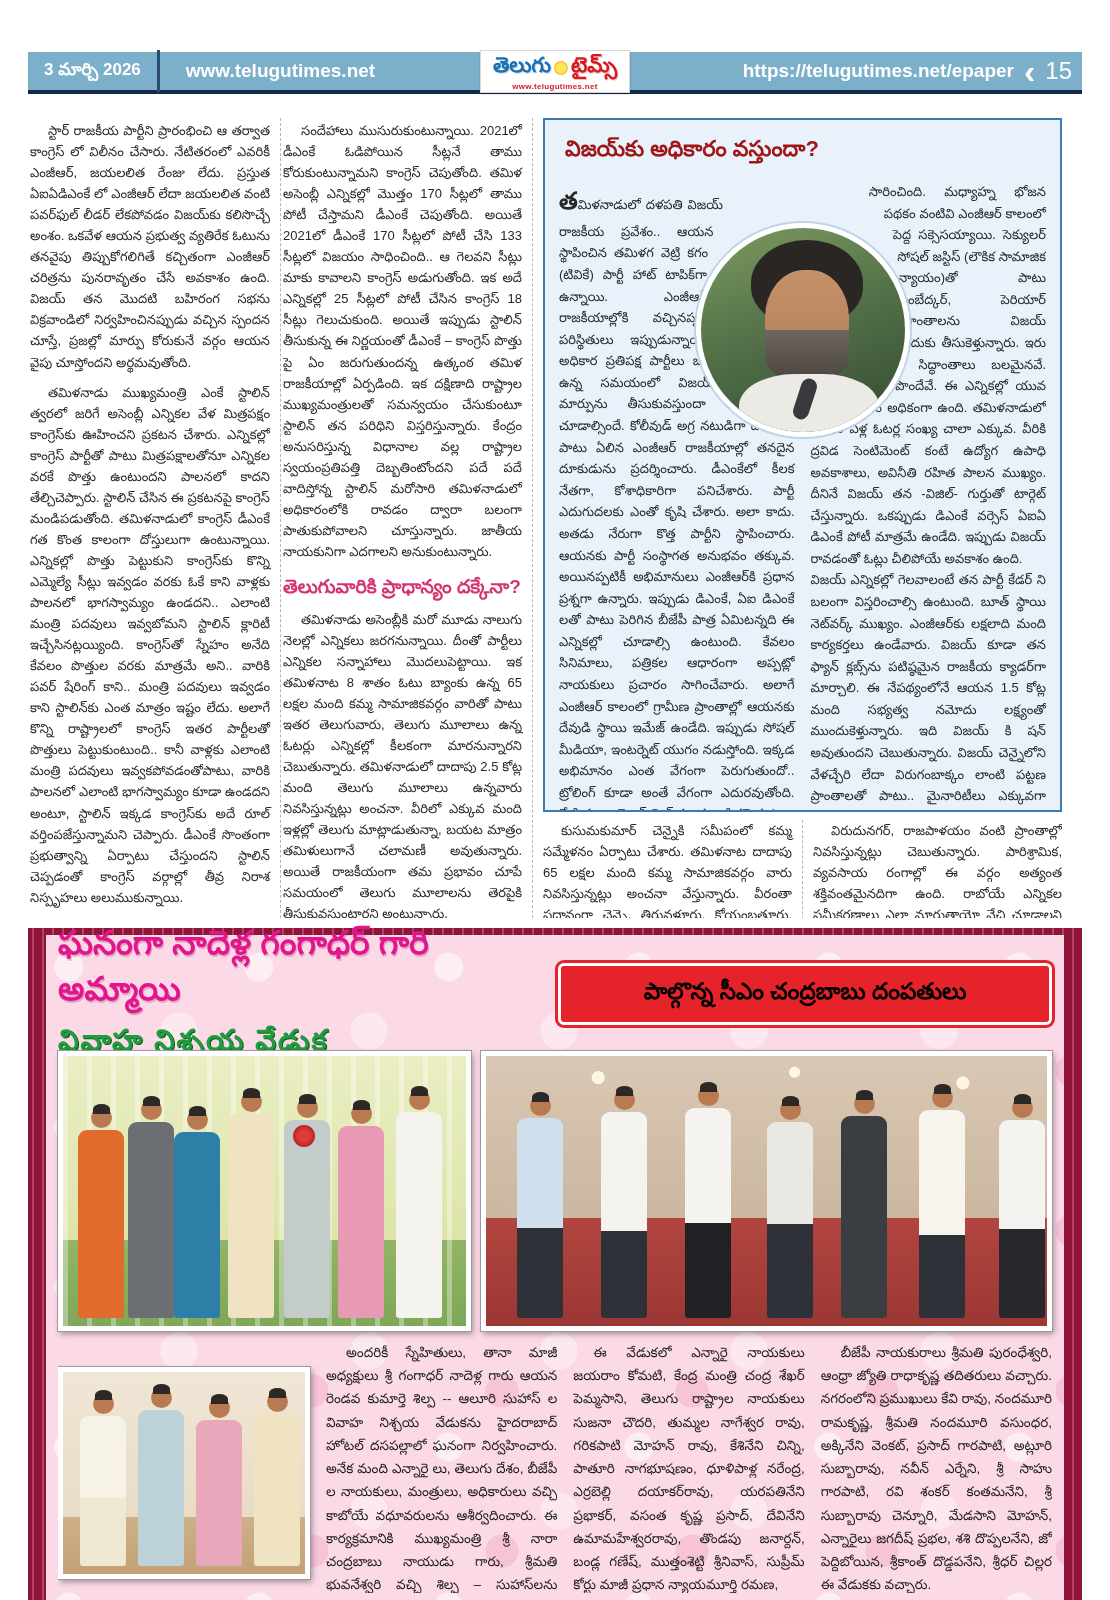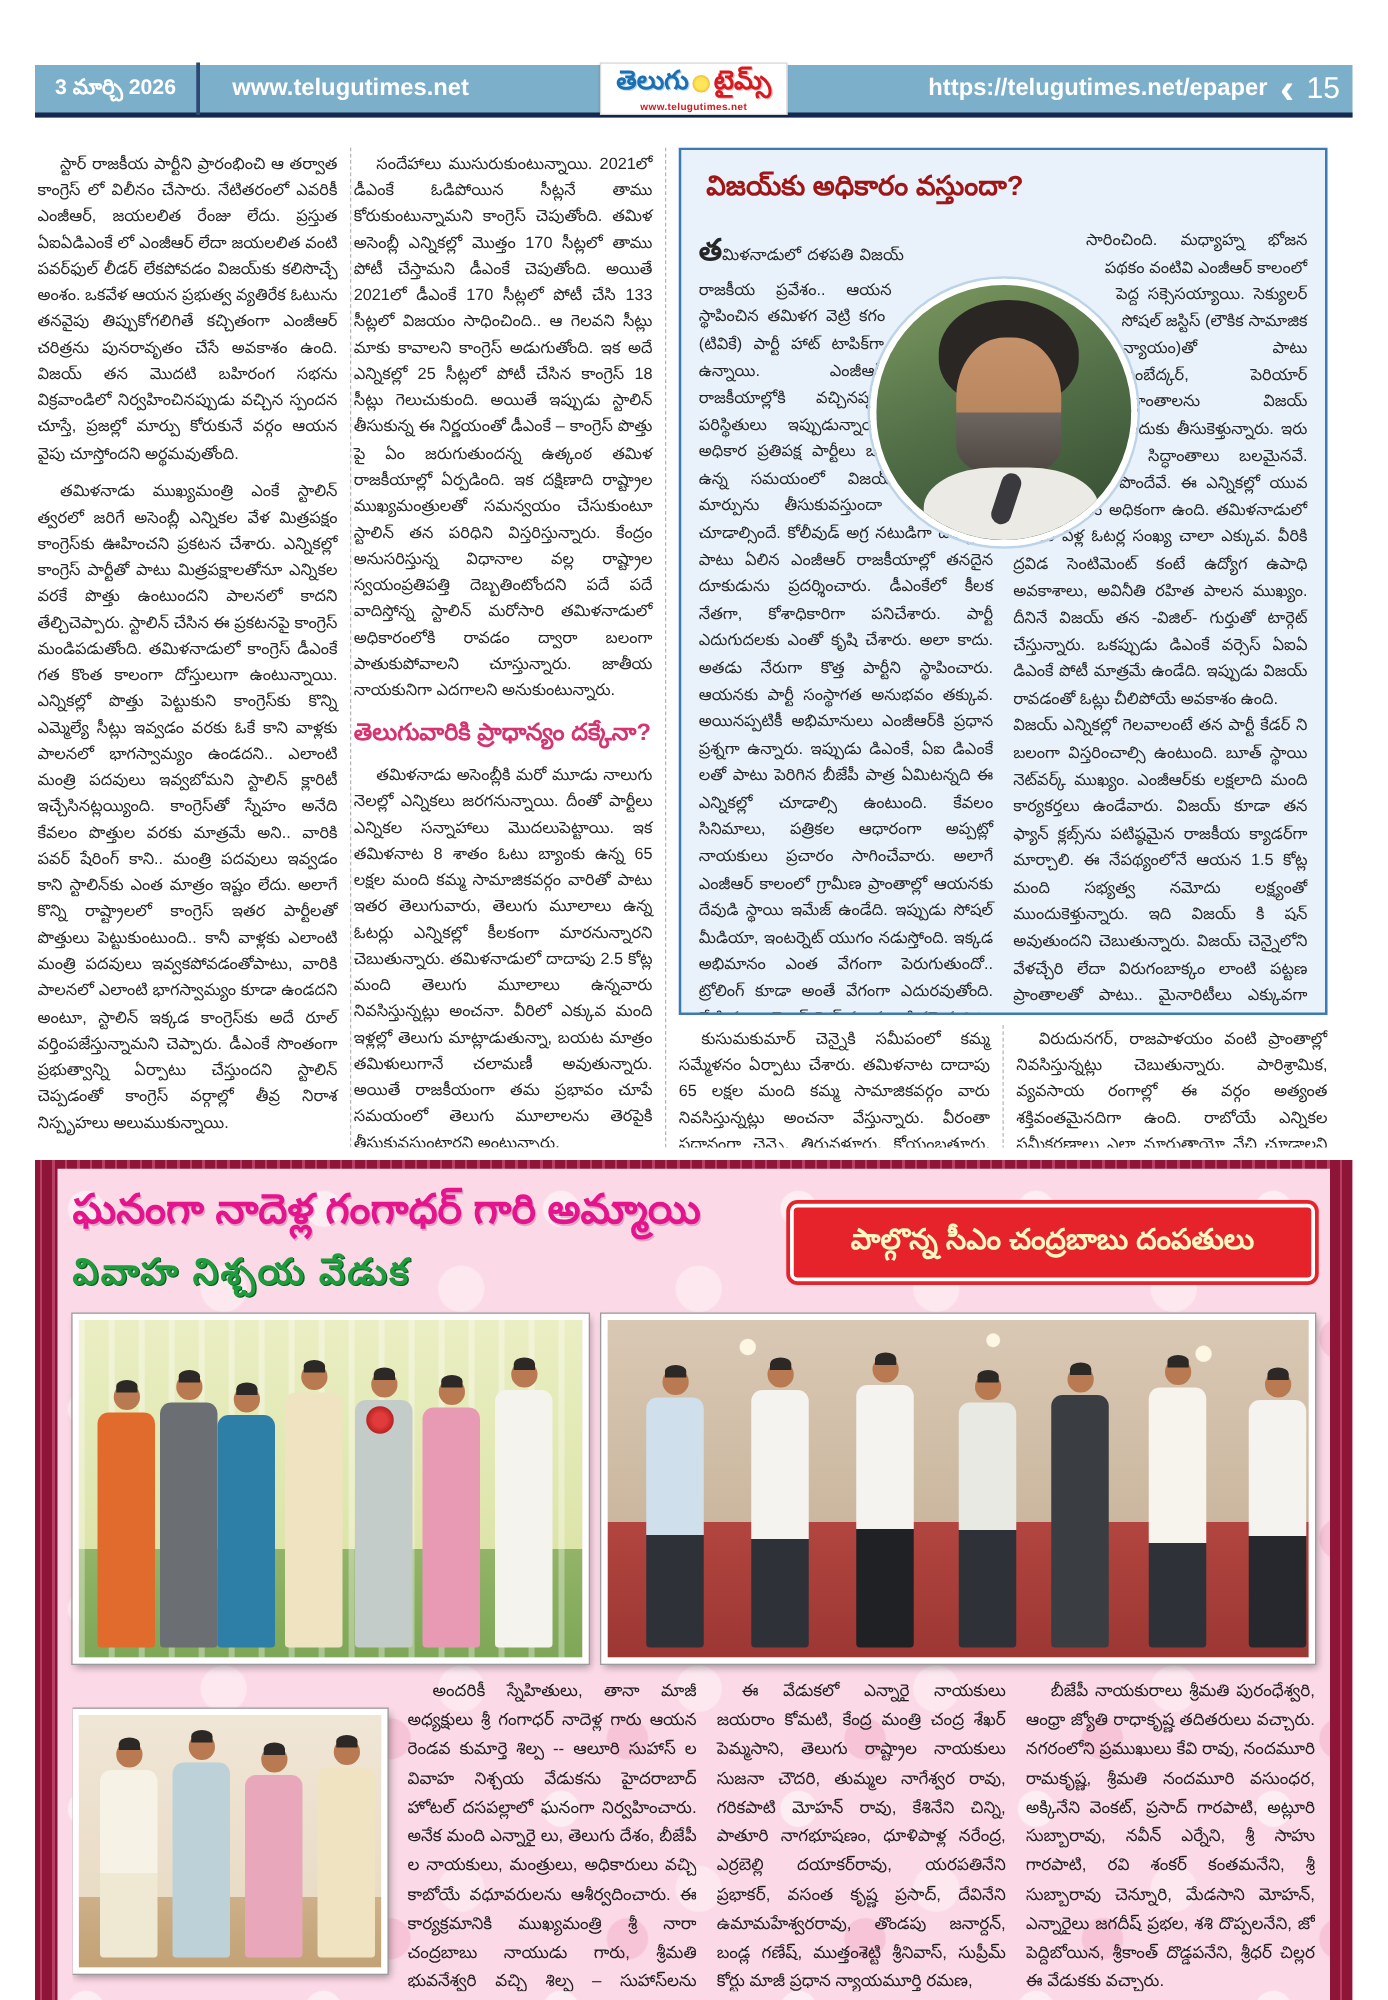--- a/index.html
+++ b/index.html
@@ -59,21 +59,21 @@
       padding:7px 18px 9px; }
   .wedding { background:#fbd9e6; background-image:
       radial-gradient(circle at 12% 20%, rgba(255,255,255,.55) 0 14px, transparent 15px),
       radial-gradient(circle at 70% 60%, rgba(255,255,255,.4) 0 18px, transparent 19px),
       radial-gradient(circle at 40% 85%, rgba(244,180,205,.6) 0 16px, transparent 17px);
       background-size:190px 160px; padding:8px 12px 12px; }
   .w-head { display:flex; align-items:center; gap:14px; height:102px; }
   .w-titles { flex:1; text-align:left; }
   .w-t1 { color:#e4148c; font-size:33px; font-weight:bold; text-shadow:1px 2px 0 rgba(140,20,90,.25); }
   .w-t2 { color:#1f9c3d; font-size:29px; font-weight:bold; letter-spacing:2px; margin-top:8px; text-shadow:1px 1px 0 #0d5c22; }
-  .w-redbox { width:420px; background:#e6232a; border:3px solid #fff; box-shadow:0 0 0 3px #e6232a; border-radius:6px; color:#fef9c3; text-align:center; padding:12px 10px; }
+  .w-redbox { width:494px; background:#e6232a; border:3px solid #fff; box-shadow:0 0 0 3px #e6232a; border-radius:6px; color:#000000; text-align:center; padding:12px 10px; }
   .w-r1 { font-size:23px; font-weight:bold; }
   .w-r2 { font-size:23px; font-weight:bold; margin-top:8px; }
 
   .w-photos { display:flex; gap:10px; margin-top:6px; height:280px; }
   .photo { border:5px solid #fff; outline:1px solid #9b9b9b; box-shadow:2px 3px 6px rgba(0,0,0,.35); position:relative; overflow:hidden; }
   .photo.left { width:42%; background:
       repeating-linear-gradient(90deg, rgba(255,255,255,.35) 0 5px, rgba(255,255,255,0) 5px 24px),
       linear-gradient(#eaeec3 0%, #dde4a9 68%, #93b468 68%, #7ea757 100%); }
   .photo.right { width:58%; background:
       radial-gradient(circle at 20% 8%, #fdf6e3 0 6px, transparent 7px),

